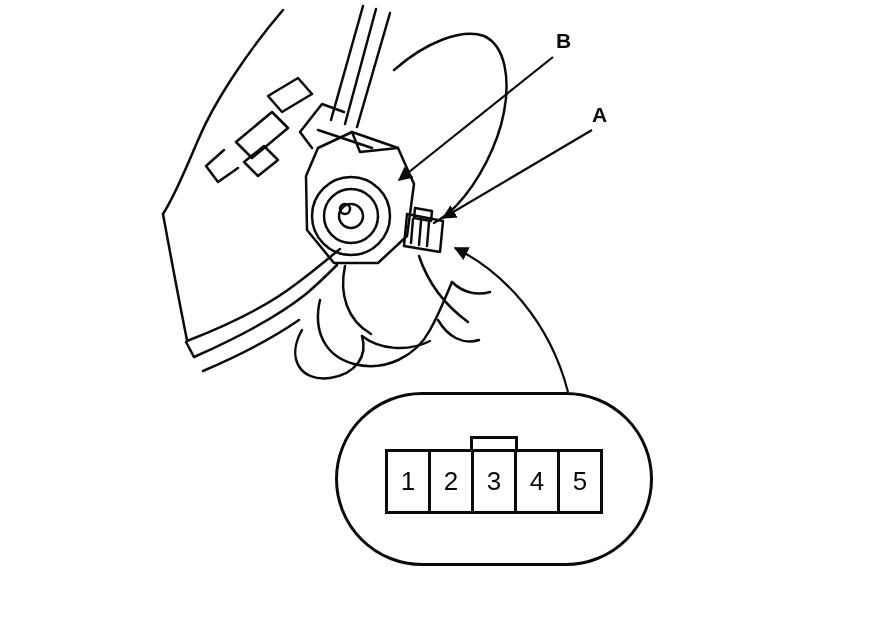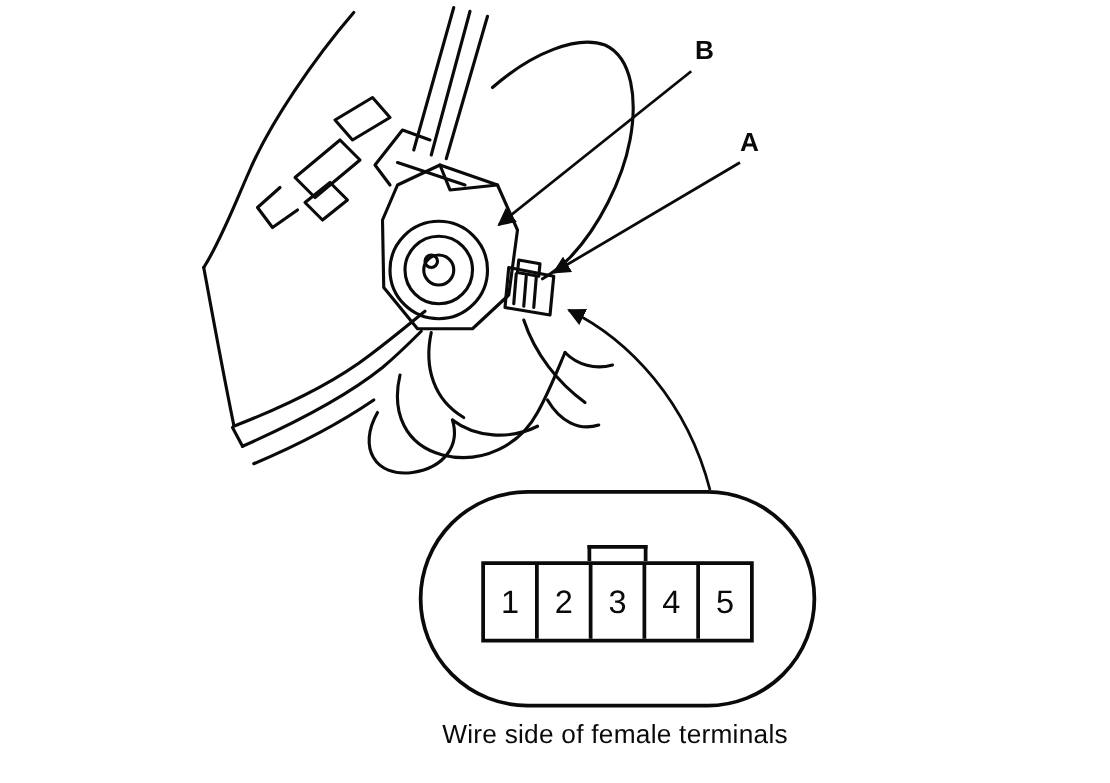--- a/index.html
+++ b/index.html
@@ -160,15 +160,14 @@
   <div class="connector-key-tab"></div>
 
   <div class="terminal-row">
     <div class="terminal-cell">1</div>
     <div class="terminal-cell">2</div>
     <div class="terminal-cell">3</div>
     <div class="terminal-cell">4</div>
     <div class="terminal-cell">5</div>
   </div>
 
-  <div class="connector-caption">Wire side of female terminals</div>
 
 </div>
 
 </body></html>

